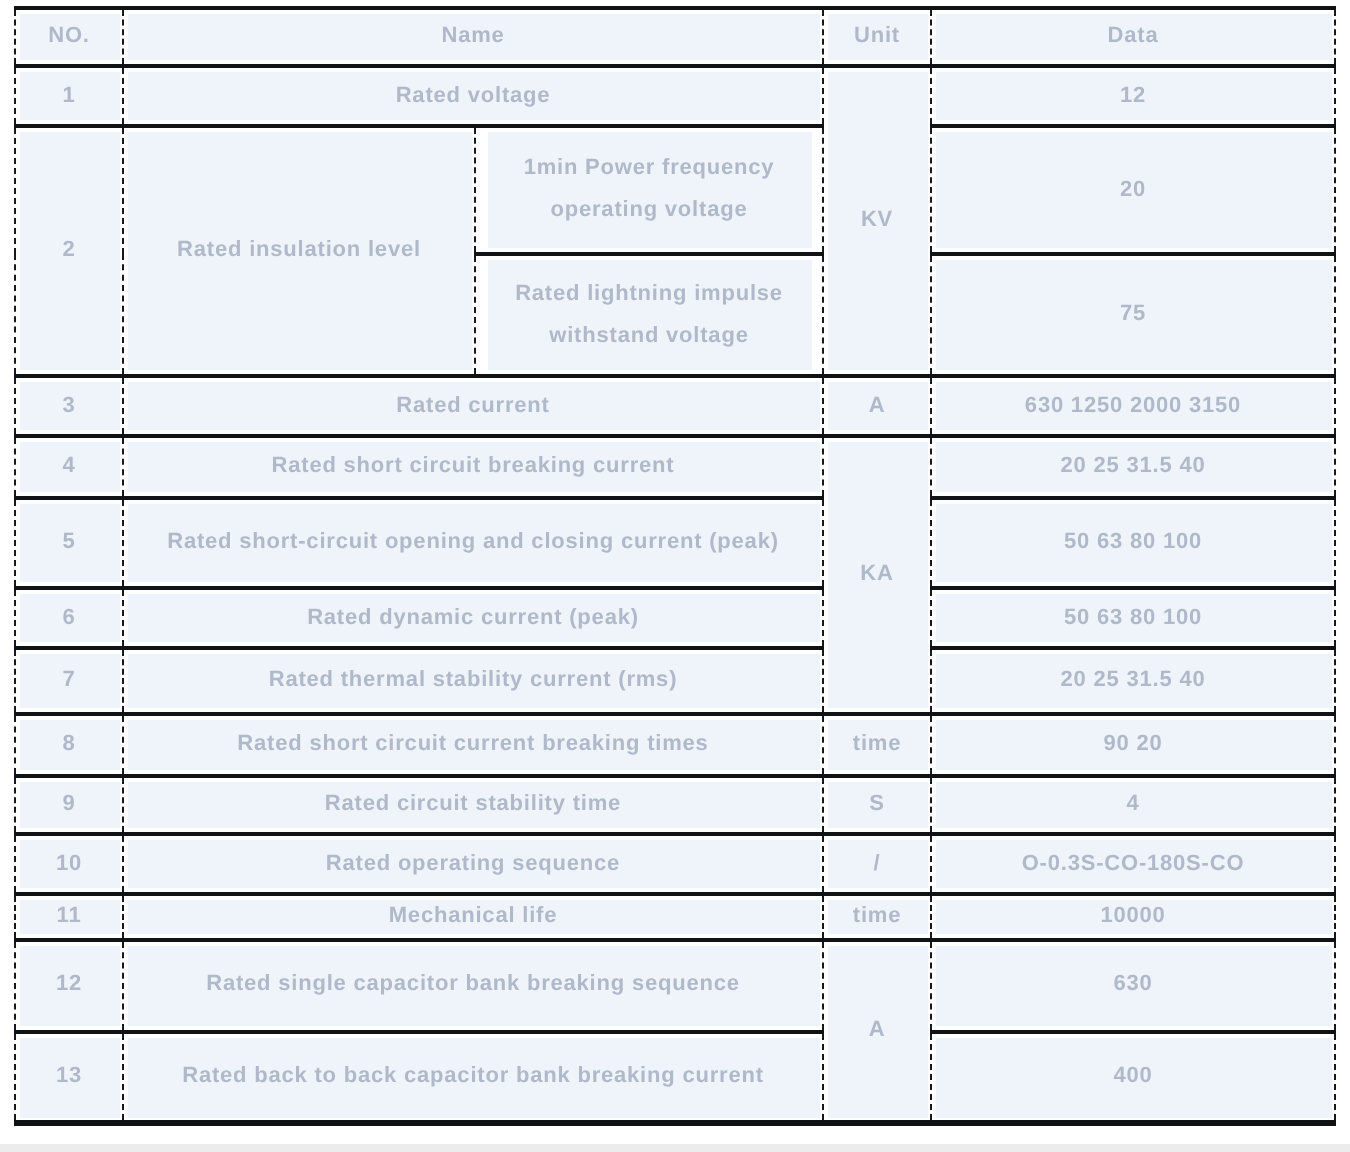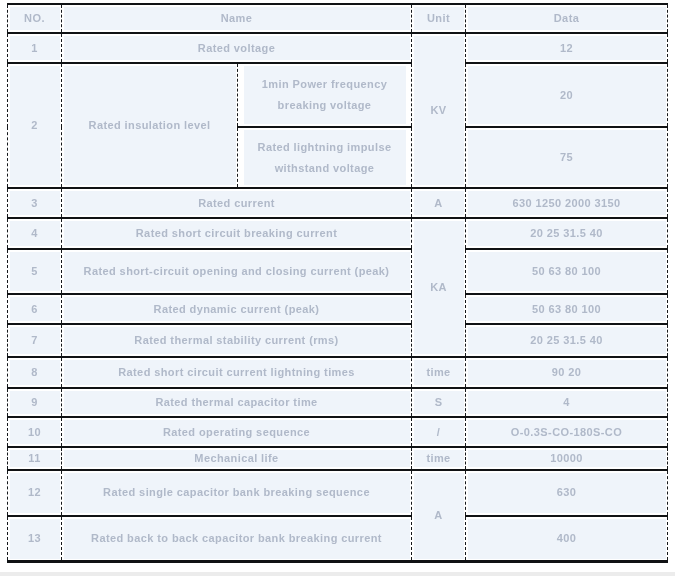--- a/index.html
+++ b/index.html
@@ -84,21 +84,21 @@
     <tr style="height:30px">
       <td>1</td>
       <td colspan="2">Rated voltage</td>
       <td rowspan="3">KV</td>
       <td>12</td>
     </tr>
 
     <tr style="height:64px">
       <td rowspan="2">2</td>
       <td rowspan="2">Rated insulation level</td>
-      <td class="subname">1min Power frequency breaking voltage</td>
+      <td class="subname">1min Power frequency operating voltage</td>
       <td>20</td>
     </tr>
 
     <tr style="height:61px">
       <td class="subname">Rated lightning impulse withstand voltage</td>
       <td>75</td>
     </tr>
 
     <tr style="height:30px">
       <td>3</td>
@@ -127,28 +127,28 @@
     </tr>
 
     <tr style="height:33px">
       <td>7</td>
       <td colspan="2">Rated thermal stability current (rms)</td>
       <td>20 25 31.5 40</td>
     </tr>
 
     <tr style="height:31px">
       <td>8</td>
-      <td colspan="2">Rated short circuit current lightning times</td>
+      <td colspan="2">Rated short circuit current breaking times</td>
       <td>time</td>
       <td>90 20</td>
     </tr>
 
     <tr style="height:29px">
       <td>9</td>
-      <td colspan="2">Rated thermal capacitor time</td>
+      <td colspan="2">Rated circuit stability time</td>
       <td>S</td>
       <td>4</td>
     </tr>
 
     <tr style="height:30px">
       <td>10</td>
       <td colspan="2">Rated operating sequence</td>
       <td>/</td>
       <td>O-0.3S-CO-180S-CO</td>
     </tr>

